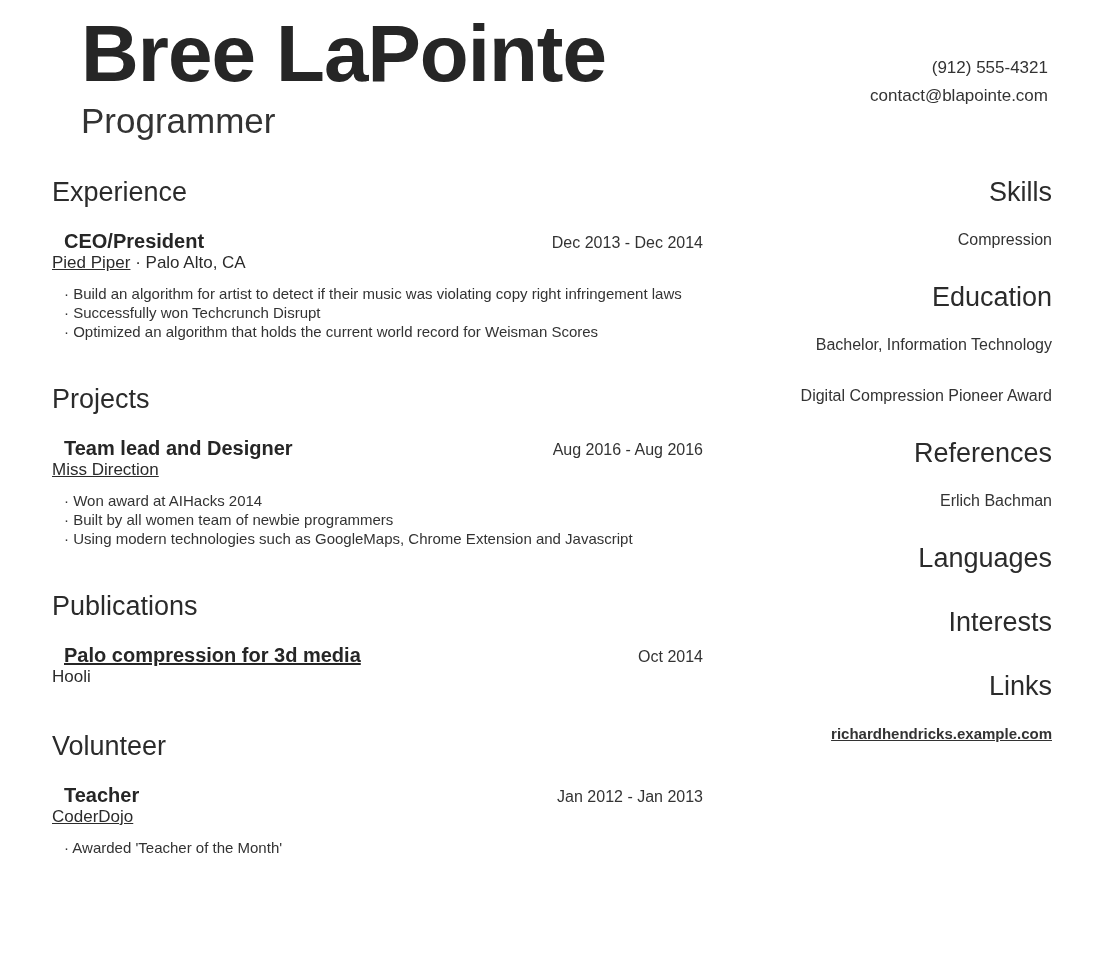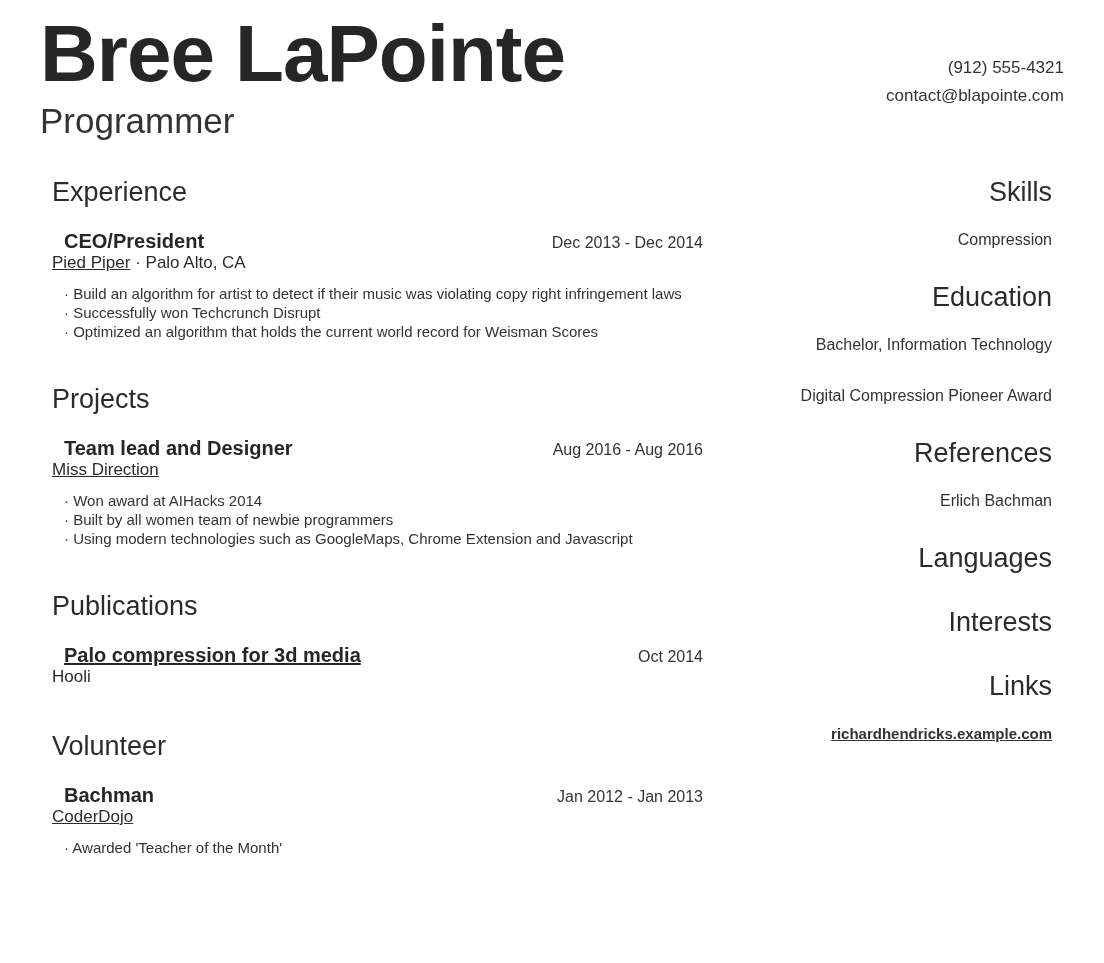--- a/index.html
+++ b/index.html
@@ -6,28 +6,28 @@
   html, body { margin: 0; padding: 0; background: #ffffff; }
   body {
     width: 1104px; height: 963px;
     font-family: "Liberation Sans", sans-serif;
     color: #333333;
     overflow: hidden;
   }
   .page { position: relative; width: 1104px; height: 963px; background: #ffffff; }
 
   
-  .header { padding: 12px 52px 0 40px; }
+  .header { padding: 12px 52px 0 40px; margin-left: 41px; }
   .name {
     font-size: 80px; font-weight: bold; color: #262626;
     letter-spacing: -1px; line-height: 1.05; white-space: nowrap;
   }
   .role { font-size: 35px; color: #333333; line-height: 1.2; margin-top: 4px; }
   .contact {
-    position: absolute; top: 54px; right: 40px;
+    position: absolute; top: 54px; right: 56px;
     text-align: right; font-size: 17px; line-height: 28px; color: #333333;
   }
 
   
   .columns { display: flex; margin-top: 34px; padding: 0 52px; }
   .main { width: 651px; flex: none; }
   .sidebar { flex: 1 1 auto; text-align: right; }
 
   
   .mhead, .shead {
@@ -105,21 +105,21 @@
               <span class="entry-title link">Palo compression for 3d media</span>
               <span class="entry-dates">Oct 2014</span>
             </div>
             <div class="entry-org"><span class="org-plain">Hooli</span></div>
           </div>
         </section>
         <section class="msec">
           <h2 class="mhead">Volunteer</h2>
           <div class="entry">
             <div class="entry-head">
-              <span class="entry-title">Bachman</span>
+              <span class="entry-title">Teacher</span>
               <span class="entry-dates">Jan 2012 - Jan 2013</span>
             </div>
             <div class="entry-org"><span class="org-link">CoderDojo</span></div>
             <ul class="bullets">
               <li class="bullet"><span class="bmark">· </span><span class="btext">Awarded 'Teacher of the Month'</span></li>
             </ul>
           </div>
         </section>
       </main>
     <aside class="sidebar" id="side-col">

